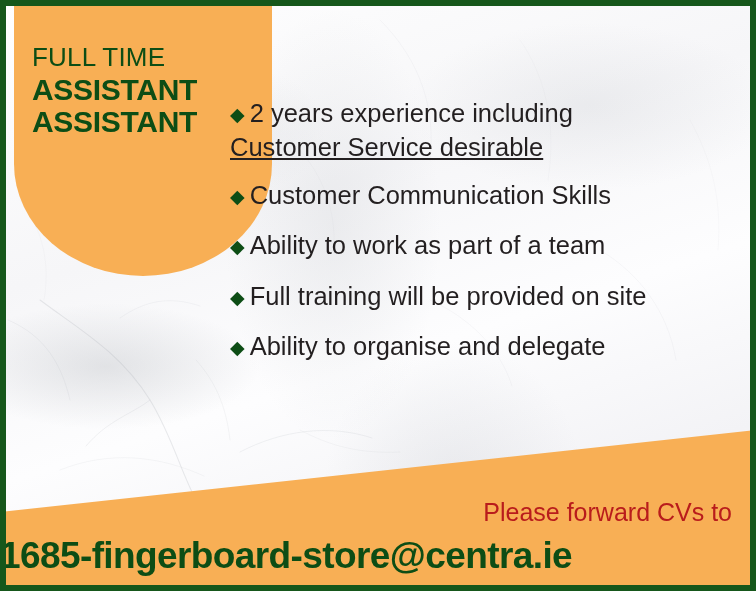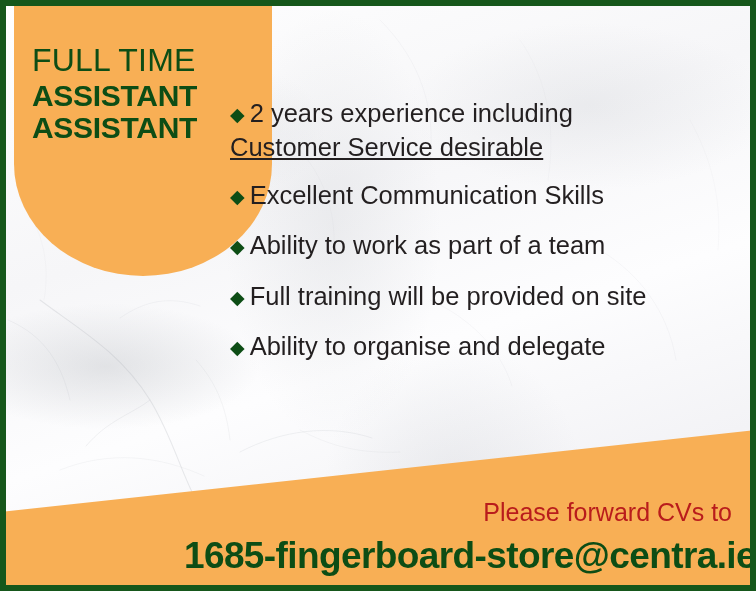--- a/index.html
+++ b/index.html
@@ -54,21 +54,21 @@
   }
   .shield-text {
     position: absolute;
     left: 18px;
     top: 44px;
     width: 240px;
     color: #0d4d15;
     line-height: 1.0;
   }
   .kicker {
-    font-size: 32px;
+    font-size: 26px;
     font-weight: 400;
     letter-spacing: 0.2px;
     margin-bottom: 4px;
   }
   .headline {
     font-size: 30px;
     font-weight: 700;
     letter-spacing: -0.3px;
     line-height: 1.08;
   }
@@ -121,21 +121,21 @@
     color: #b91c1c;
     font-size: 25px;
     font-weight: 400;
     white-space: nowrap;
   }
   .email {
     position: absolute;
     left: 0;
     right: 0;
     bottom: 14px;
-    text-align: right;
+    text-align: left;
     color: #0d4d15;
     font-size: 37px;
     font-weight: 700;
     letter-spacing: -0.6px;
     white-space: nowrap;
   }
 
   
   .frame {
     position: absolute;
@@ -189,21 +189,21 @@
   </div>
 
   <div class="requirements">
 
     <div class="req-item two-line">
       <span class="req-bullet">◆</span><span>2 years experience including</span>
       <span class="req-line2">Customer Service desirable</span>
     </div>
 
     <div class="req-item">
-      <span class="req-bullet">◆</span><span>Excellent Communication Skills</span>
+      <span class="req-bullet">◆</span><span>Customer Communication Skills</span>
     </div>
 
     <div class="req-item">
       <span class="req-bullet">◆</span><span>Ability to work as part of a team</span>
     </div>
 
     <div class="req-item">
       <span class="req-bullet">◆</span><span>Full training will be provided on site</span>
     </div>
 

